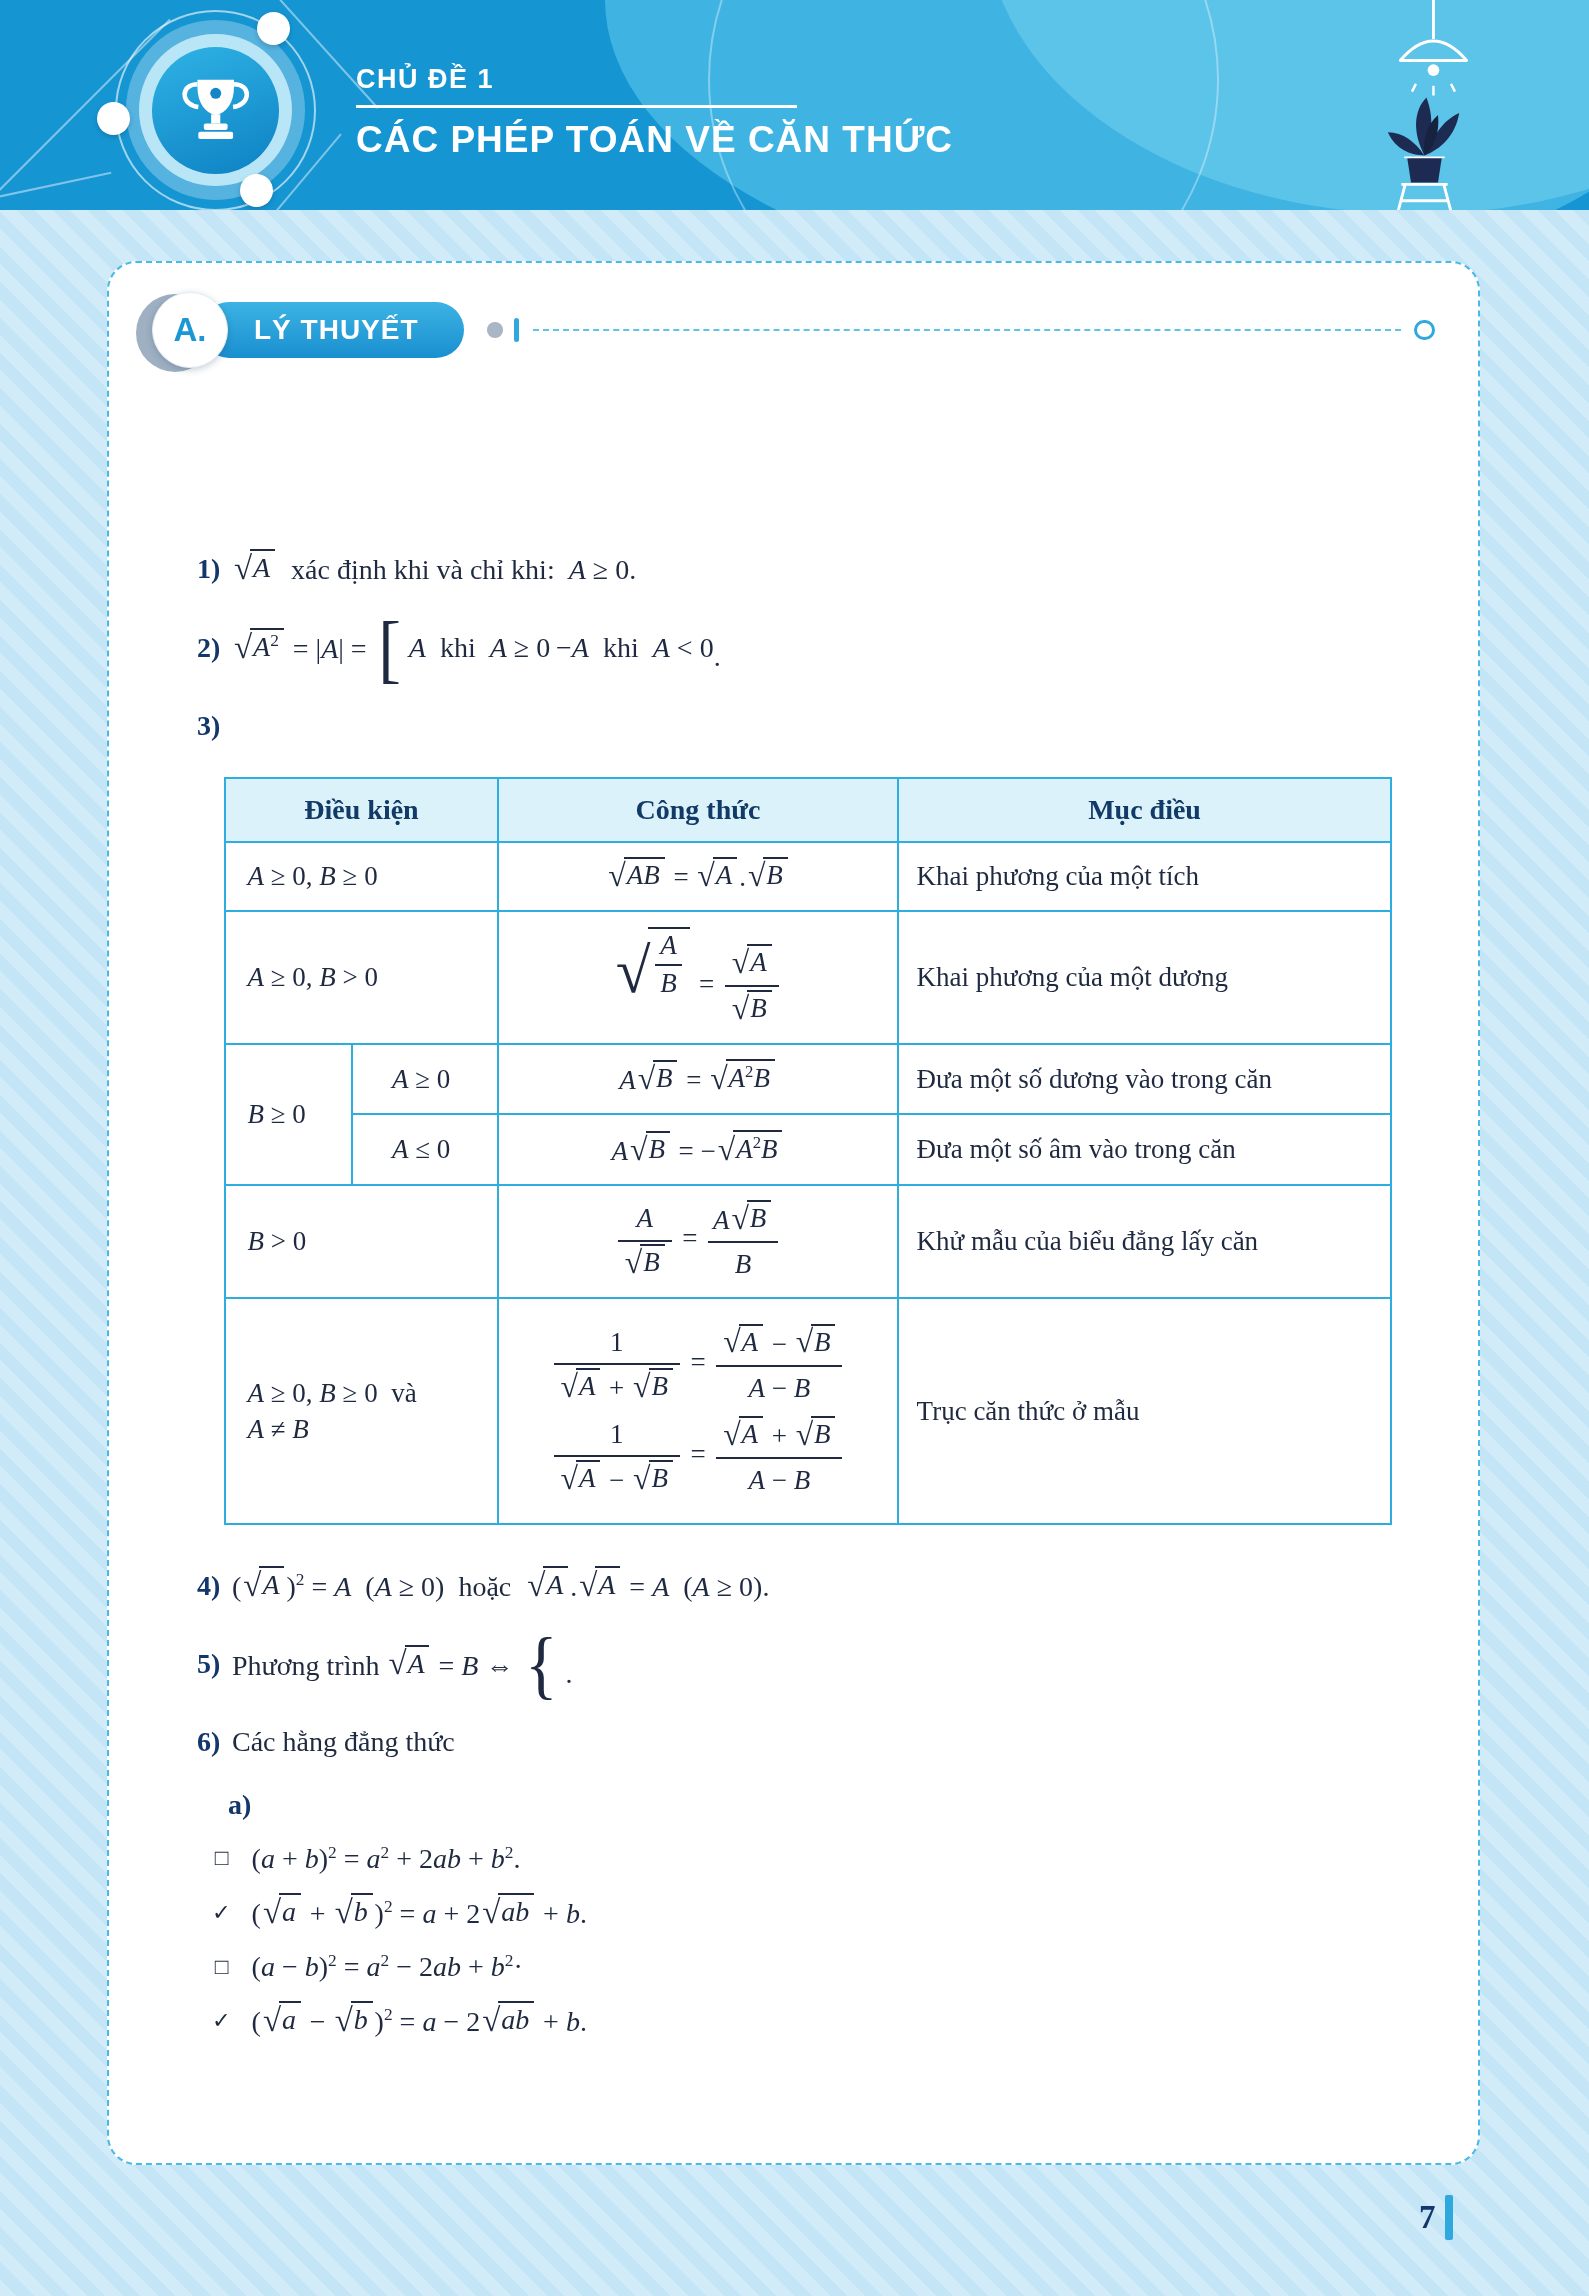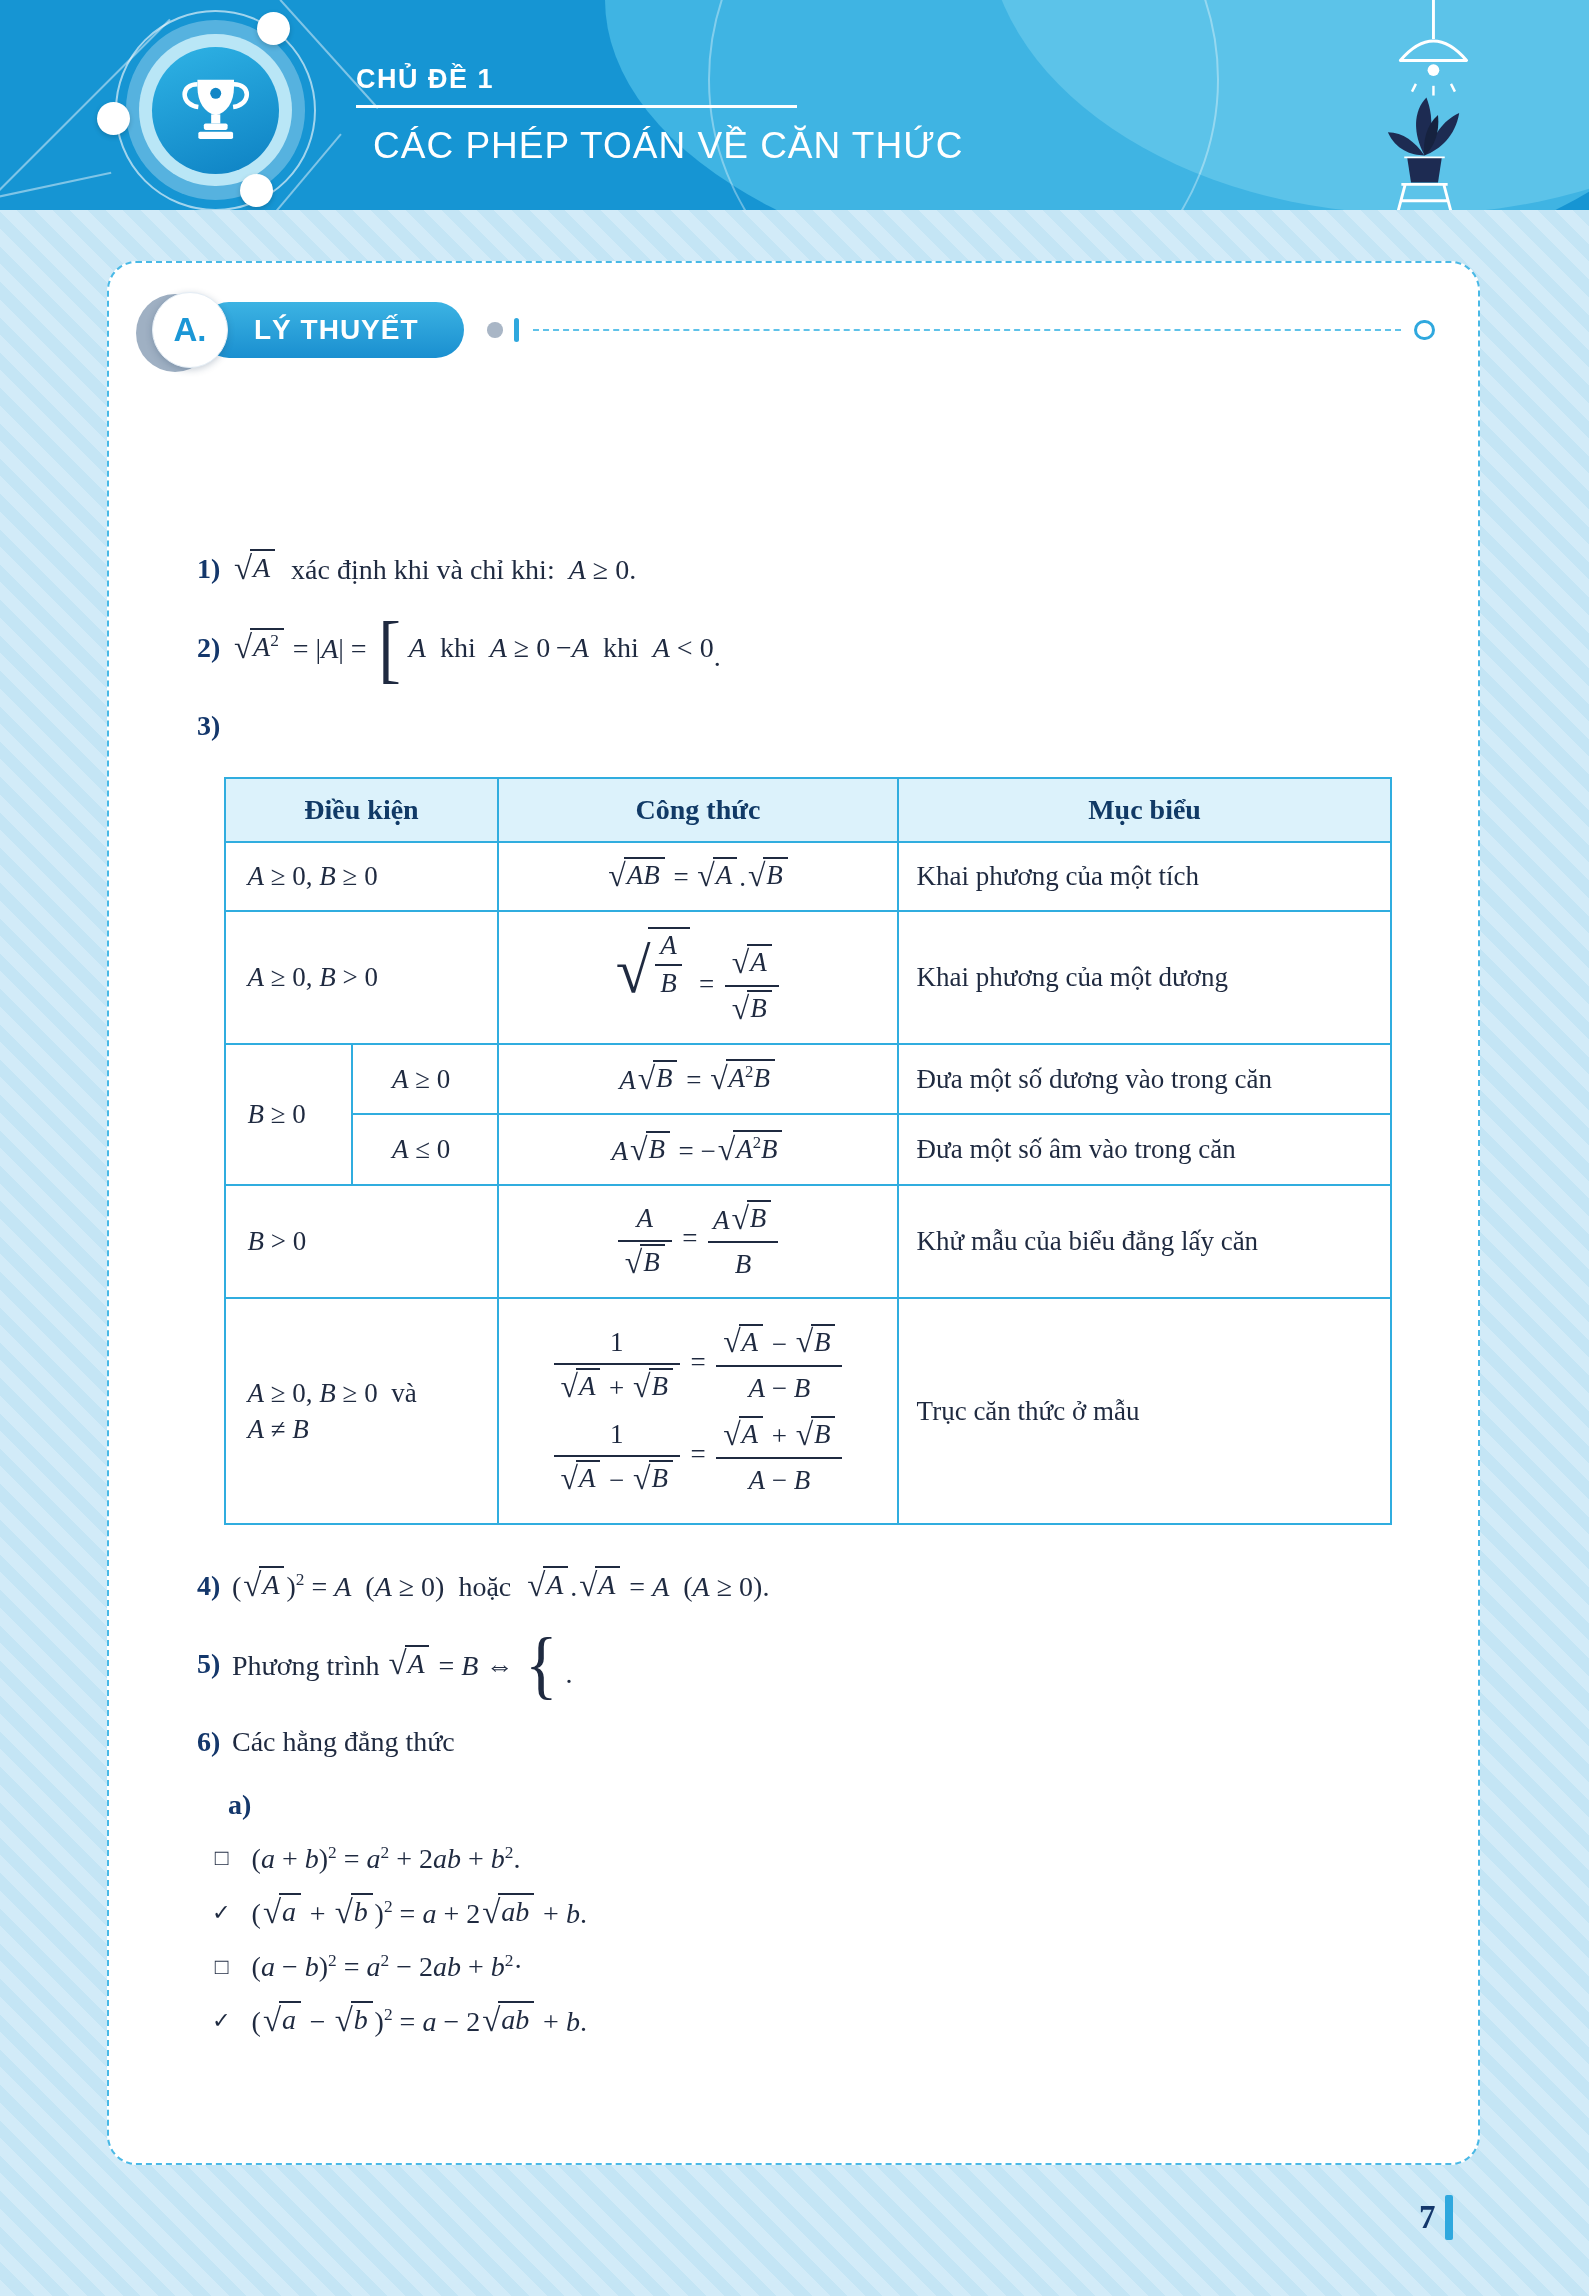--- a/index.html
+++ b/index.html
@@ -29,21 +29,21 @@
   .t-core{position:absolute;inset:37px;border-radius:50%;background:linear-gradient(160deg,#2fb3e5,#0d81c3);display:flex;align-items:center;justify-content:center;}
   .t-core svg{width:72%;height:72%;}
   .mini-dot{position:absolute;width:33px;height:33px;border-radius:50%;background:#fff;box-shadow:0 2px 4.9px rgba(0,0,0,.18);}
   .mini-dot.d1{left:142px;top:2px;}
   .mini-dot.d2{left:-17.6px;top:92px;}
   .mini-dot.d3{left:125px;top:164px;}
 
   .chapter-block{position:absolute;left:356px;top:64px;color:#fff;font-family:"Liberation Sans",sans-serif;}
   .chapter-label{font-size:27px;font-weight:bold;letter-spacing:1.5px;}
   .chapter-rule{width:441px;height:2.9px;background:#fff;margin:9.8px 0 11.7px;}
-  .chapter-title{margin:17px;font-size:37px;font-weight:normal;letter-spacing:1px;}
+  .chapter-title{margin:0;font-size:37px;font-weight:bold;letter-spacing:1px;}
 
   .lamp{position:absolute;left:1373px;top:0;width:117px;height:117px;}
   .plant{position:absolute;left:1371px;top:86px;width:107px;height:135px;}
 
   
   .card{
     position:absolute;left:107px;top:261px;width:1373px;height:1904px;box-sizing:border-box;
     background:#ffffff;border:2.9px dashed #49b9e6;border-radius:29px;padding:29px 43px;
   }
 
@@ -210,21 +210,21 @@
         <colgroup>
             <col style="width:127px">
             <col style="width:146px">
             <col style="width:400px">
             <col style="width:493px">
           </colgroup>
         <thead>
           <tr>
             <th colspan="2">Điều kiện</th>
             <th>Công thức</th>
-            <th>Mục biểu</th>
+            <th>Mục điều</th>
           </tr>
         </thead>
         <tbody>
           <tr>
             <td colspan="2" class="cond"><span class="var">A</span> ≥ 0, <span class="var">B</span> ≥ 0</td>
             <td class="formula"><span class="sqrt">
                   <span class="rad-sym">√</span>
                   <span class="rad-body"><span class="var">AB</span></span>
                 </span> = <span class="sqrt">
                   <span class="rad-sym">√</span>

